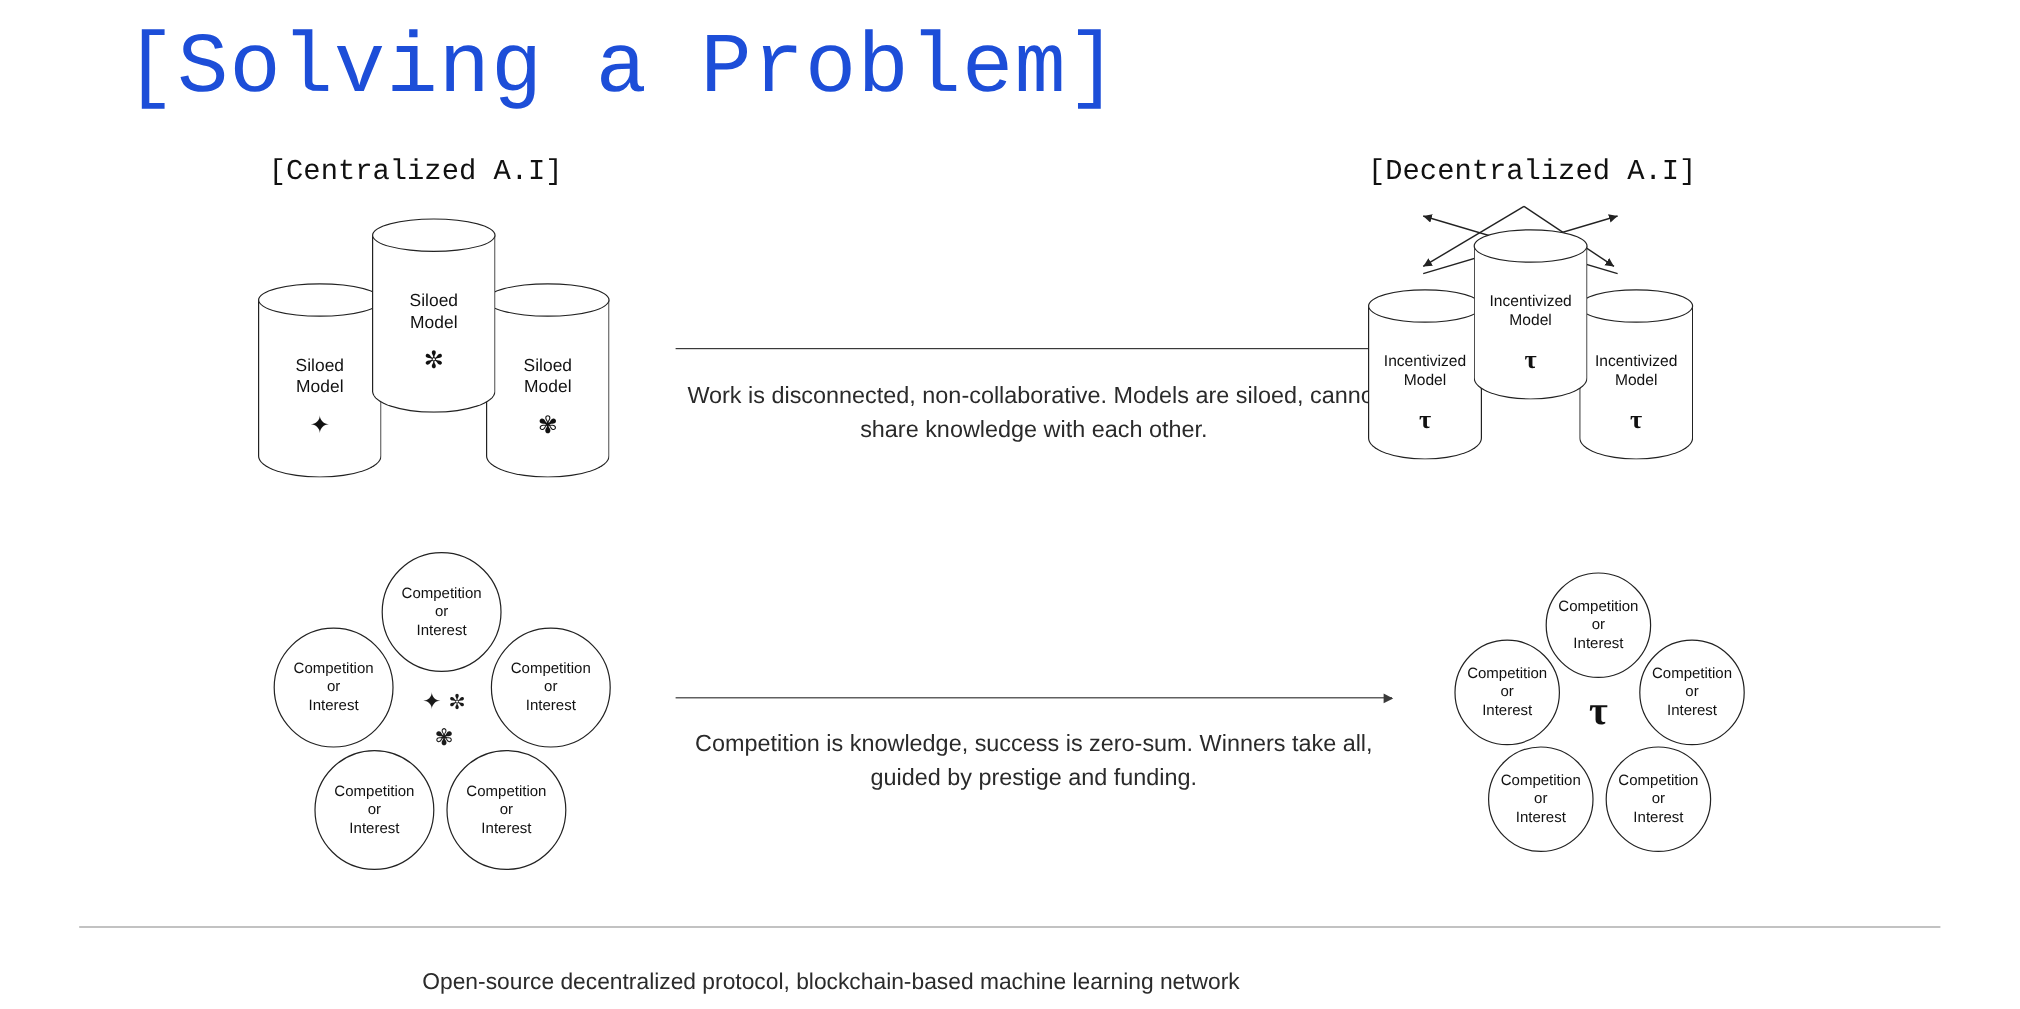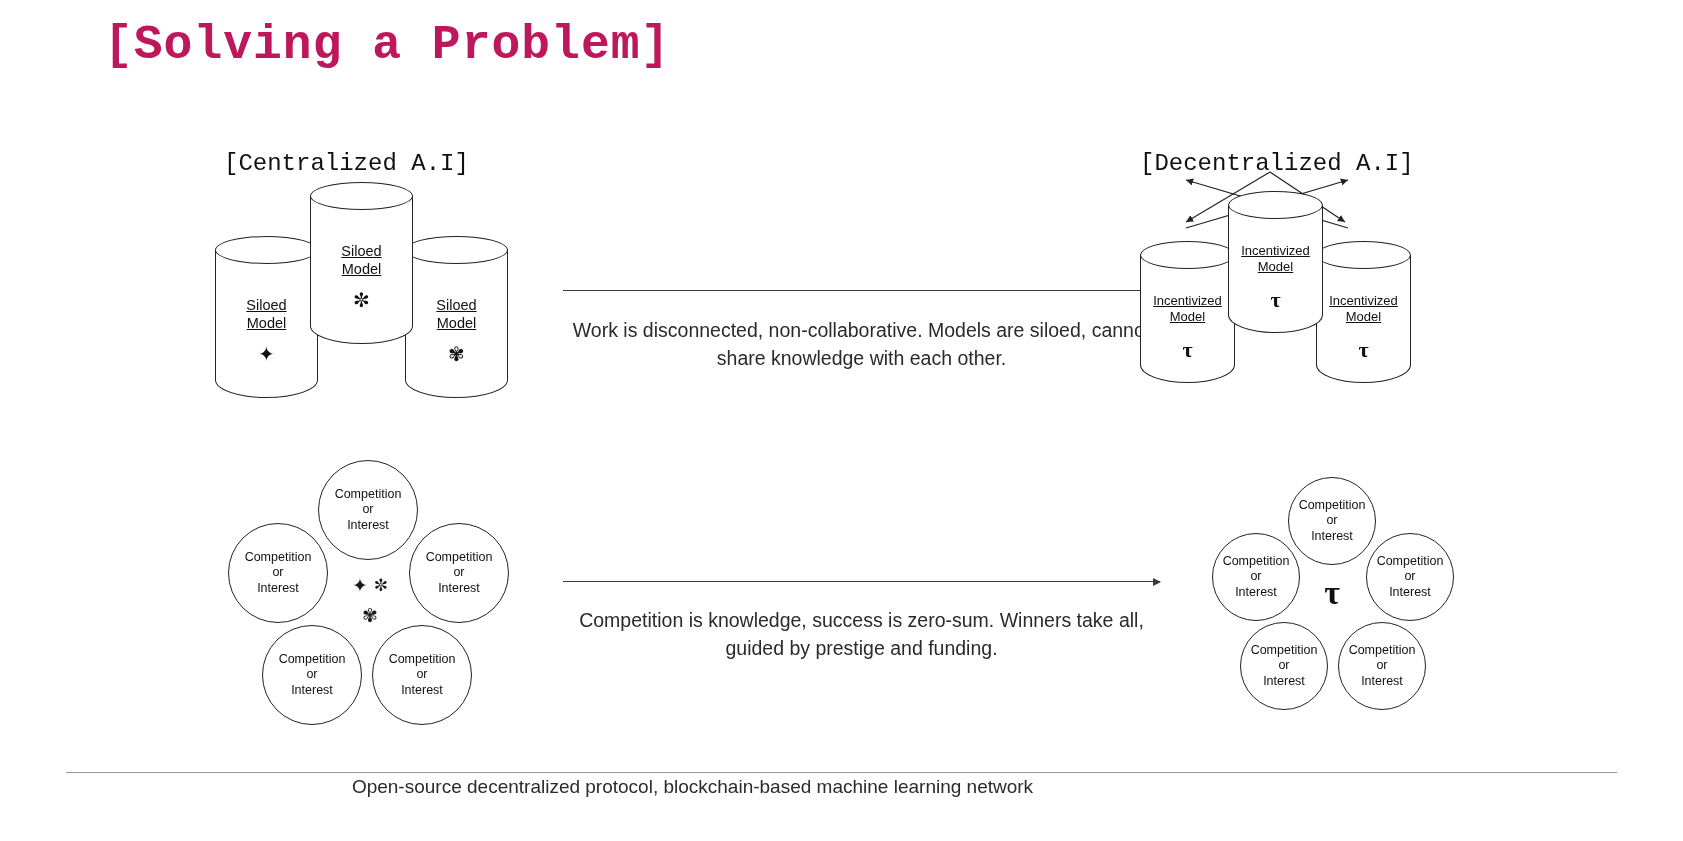--- a/index.html
+++ b/index.html
@@ -13,36 +13,35 @@
     color: #1a1a1a;
     position: relative;
     overflow: hidden;
   }
 
   
   #main-title {
     position: absolute;
     left: 104px; top: 18px;
     font-family: "Liberation Mono", monospace;
-    font-size: 48px;
-    font-weight: 700;
+    font-size: 71px;
+    font-weight: 400;
     letter-spacing: 1px;
-    color: #be185d;
+    color: #1d4ed8;
     white-space: nowrap;
   }
 
   
   .col-header {
     position: absolute;
     font-family: "Liberation Mono", monospace;
     font-size: 24px;
     font-weight: 400;
     color: #111;
     white-space: nowrap;
-    margin-top: 20px;
   }
   #header-left  { left: 224px; top: 130px; }
   #header-right { left: 1140px; top: 130px; }
 
   
   .mid-arrow {
     position: absolute;
     height: 1px;
     background: #3a3a3a;
   }
@@ -85,21 +84,20 @@
     background: #fff;
   }
   .cyl .label {
     position: absolute;
     left: 0; width: 100%;
     text-align: center;
     font-size: 14.5px;
     line-height: 1.25;
     color: #111;
     white-space: pre-line;
-    text-decoration: underline;
   }
   .cyl .glyph {
     position: absolute;
     left: 0; width: 100%;
     text-align: center;
     font-size: 20px;
     color: #111;
   }
 
   
@@ -145,21 +143,21 @@
 
   
   #footer-rule {
     position: absolute;
     left: 66px; top: 772px;
     width: 1551px; height: 1px;
     background: #9a9a9a;
   }
   #footer-text {
     position: absolute;
-    left: 0; top: 776px;
+    left: 0; top: 808px;
     width: 1385px;
     text-align: center;
     font-size: 19px;
     color: #2b2b2b;
   }
 
   
   .ico-sparkle { font-size: 19px; }
   .ico-claude  { font-size: 17px; }
   .ico-openai  { font-size: 19px; }

